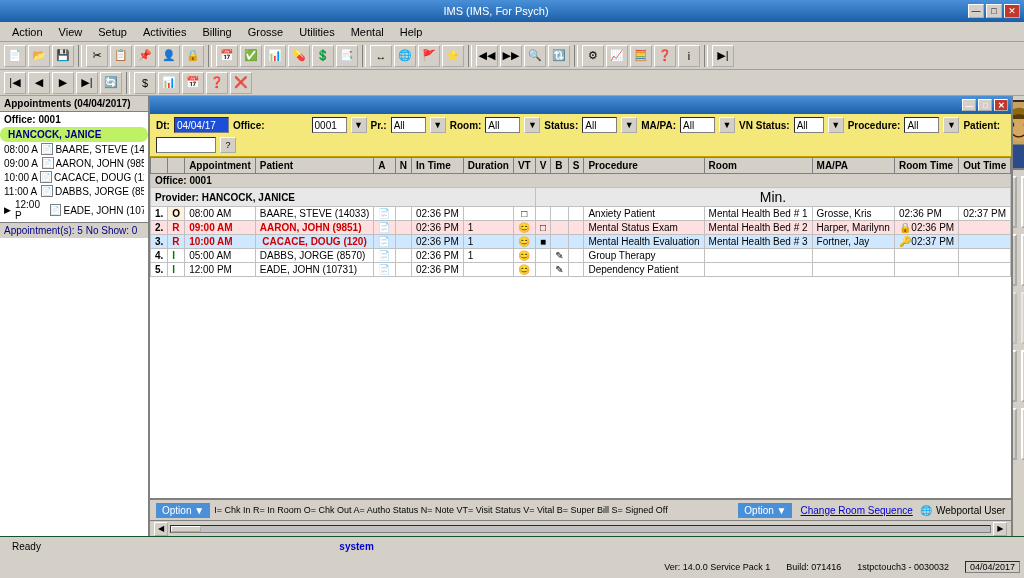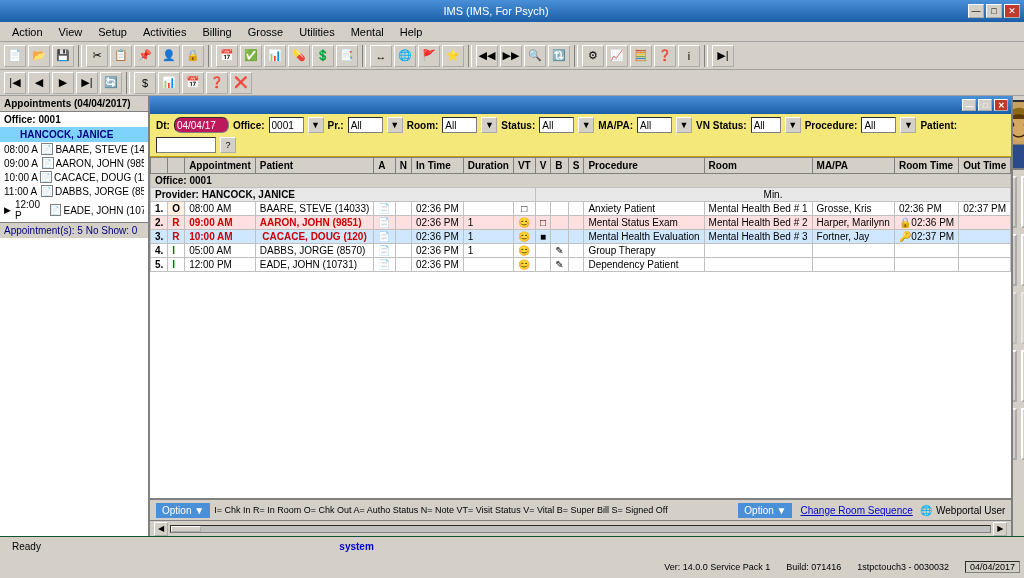--- a/index.html
+++ b/index.html
@@ -19,21 +19,21 @@
     
     .toolbar { background: #d4d0c8; height: 28px; display: flex; align-items: center; padding: 2px 4px; border-bottom: 1px solid #a0a0a0; gap: 2px; }
     .toolbar2 { background: #d4d0c8; height: 26px; display: flex; align-items: center; padding: 2px 4px; border-bottom: 1px solid #a0a0a0; gap: 2px; }
     .tb-btn { width: 22px; height: 22px; background: #d4d0c8; border: 1px outset #fff; display: flex; align-items: center; justify-content: center; cursor: pointer; font-size: 11px; }
     .tb-sep { width: 4px; height: 22px; border-left: 1px solid #808080; border-right: 1px solid #fff; margin: 0 2px; }
 
     
     .left-panel { width: 150px; border-right: 2px solid #808080; background: white; overflow-y: auto; flex-shrink: 0; }
     .left-header { background: #d4d0c8; padding: 2px 4px; font-weight: bold; font-size: 10px; border-bottom: 1px solid #808080; }
     .left-office { padding: 2px 4px; font-weight: bold; font-size: 10px; }
-    .left-provider { padding: 2px 20px; font-weight: bold; font-size: 10px; color: #000080; background: #7dd3fc; }
+    .left-provider { padding: 2px 8px; font-weight: bold; font-size: 10px; color: #000080; background: #bef264; border-radius: 7px; }
     .appt-item { padding: 1px 4px; font-size: 10px; display: flex; align-items: center; gap: 2px; cursor: pointer; }
     .appt-time { width: 38px; font-size: 10px; }
     .appt-icon { width: 12px; height: 12px; border: 1px solid #808080; background: #fff; font-size: 8px; display: flex; align-items: center; justify-content: center; }
     .left-footer { background: #d4d0c8; padding: 2px 4px; font-size: 10px; color: #000080; border-top: 1px solid #808080; }
 
     
     .checkin-panel { flex: 1; display: flex; flex-direction: column; background: #d4d0c8; }
     .checkin-title { background: linear-gradient(to bottom, #4a90d9, #1a5fa8); color: white; text-align: center; padding: 3px; font-size: 12px; font-weight: bold; display: flex; justify-content: space-between; align-items: center; }
     .checkin-title-text { flex: 1; text-align: center; }
     .checkin-win-btns { display: flex; gap: 2px; }
@@ -218,23 +218,23 @@
       <span style="width:40px"></span>
       <div class="checkin-win-btns">
         <div class="checkin-win-btn">—</div>
         <div class="checkin-win-btn">□</div>
         <div class="checkin-win-btn" style="background:#c0392b; color:white;">✕</div>
       </div>
     </div>
 
     <div class="filter-bar">
       <span class="filter-label">Dt:</span>
-      <input class="filter-input" style="width: 55px; background: #be185d; color: white; border-radius: 7px;" value="04/04/17">
+      <input class="filter-input" style="width: 55px; background: #1d4ed8; color: white;" value="04/04/17">
       <span class="filter-label">Office:</span>
-      <input class="filter-input" style="width: 35px;" value="0001">
+      <input class="filter-input" style="width: 35px; margin-left: 43px;" value="0001">
       <div class="filter-btn">▼</div>
       <span class="filter-label">Pr.:</span>
       <input class="filter-input" style="width: 35px;" value="All">
       <div class="filter-btn">▼</div>
       <span class="filter-label">Room:</span>
       <input class="filter-input" style="width: 35px;" value="All">
       <div class="filter-btn">▼</div>
       <span class="filter-label">Status:</span>
       <input class="filter-input" style="width: 35px;" value="All">
       <div class="filter-btn">▼</div>
@@ -276,21 +276,21 @@
           </tr>
         </thead>
         <tbody>
 
           <tr>
             <td colspan="17" class="sub-header" style="background:#d4d0c8; font-weight:bold; font-size:10px;">Office: 0001</td>
           </tr>
 
           <tr>
             <td colspan="9" style="background:#e8e8e8; padding:1px 4px; font-size:10px; font-weight:bold;">Provider: HANCOCK, JANICE</td>
-            <td colspan="8" style="background:#e8e8e8; padding:1px 4px; font-size:10px; text-align:center;">Min.</td>
+            <td colspan="8" style="background:#e8e8e8; padding:1px 4px; font-size:14px; text-align:center;">Min.</td>
           </tr>
 
           <tr class="row-1">
             <td class="col-num num-cell">1.</td>
             <td class="col-status" style="color:#000; font-weight:bold; background:#fff0e0;">O</td>
             <td class="col-appt">08:00 AM</td>
             <td class="col-patient">BAARE, STEVE (14033)</td>
             <td class="col-a"><span style="font-size:10px;">📄</span></td>
             <td class="col-n"></td>
             <td class="col-intime">02:36 PM</td>

